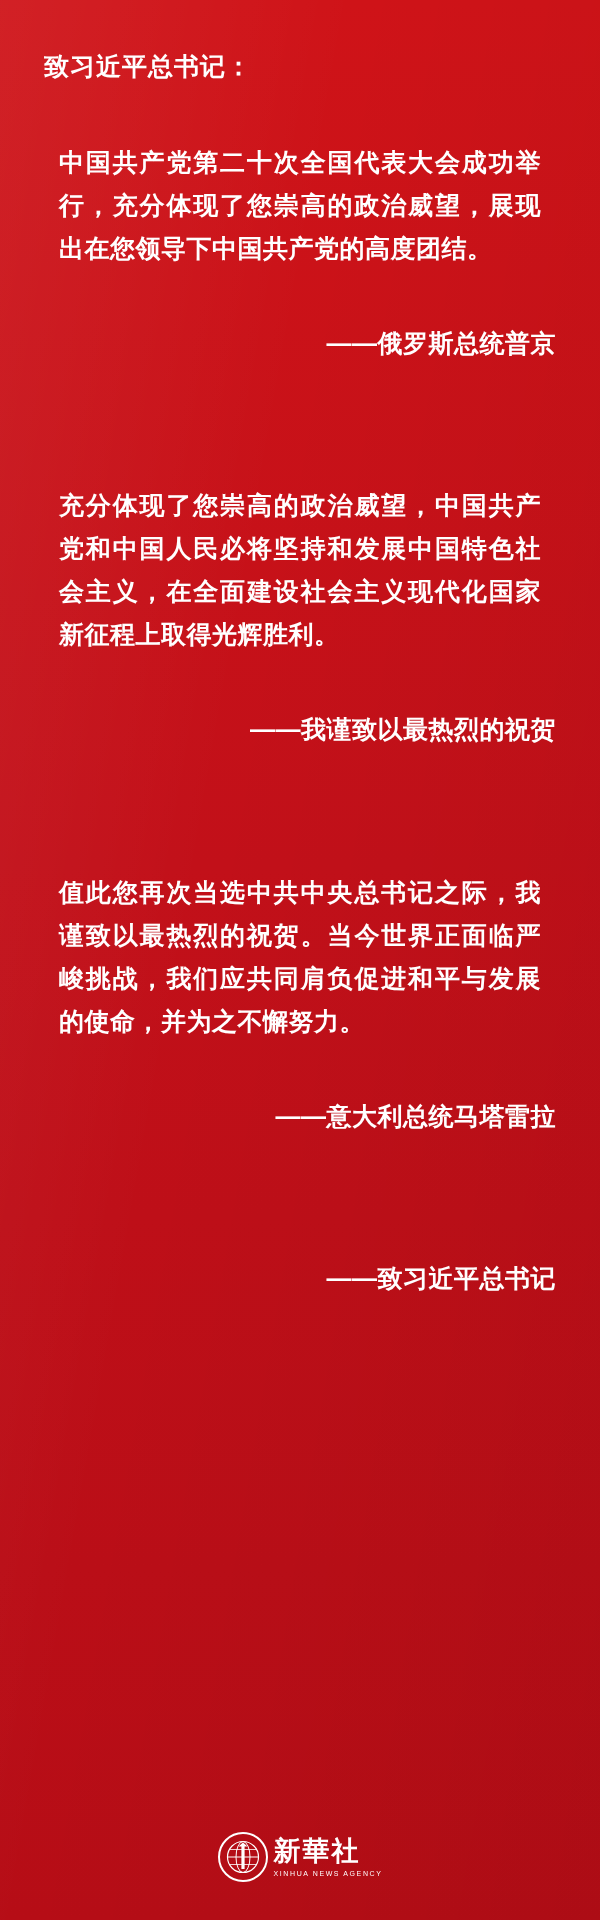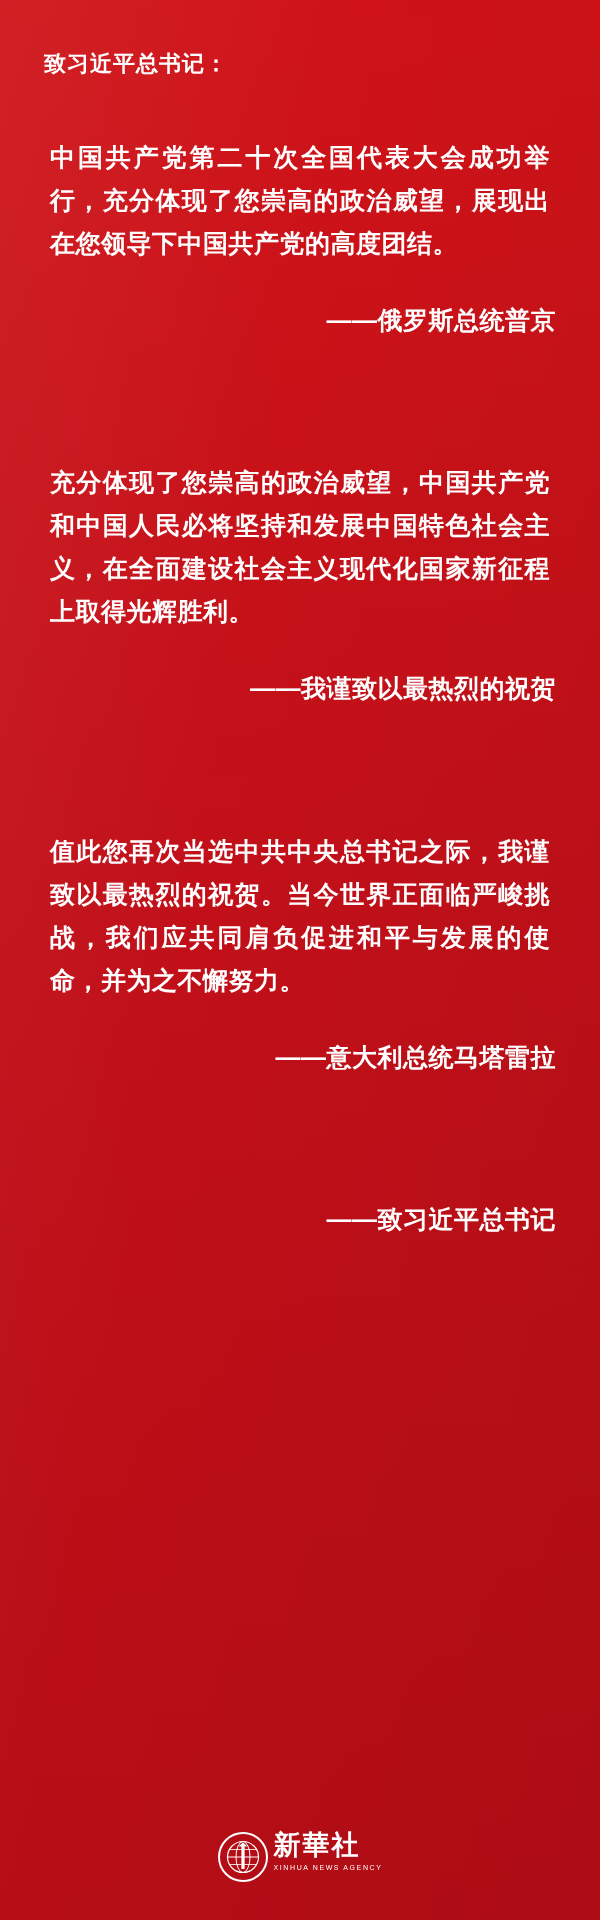--- a/index.html
+++ b/index.html
@@ -29,64 +29,64 @@
     background: linear-gradient(100deg, rgba(255,255,255,0.06) 0%, rgba(255,255,255,0.0) 38%, rgba(0,0,0,0.05) 100%);
     pointer-events: none;
   }
   .content {
     position: relative;
     z-index: 2;
     padding: 46px 44px 0 44px;
   }
   .salutation {
     color: #ffffff;
-    font-size: 22px;
+    font-size: 25px;
     line-height: 1.62;
     letter-spacing: 1px;
     font-weight: 700;
     margin: 0 0 54px 0;
   }
   .quote-block {
     margin-bottom: 120px;
   }
   .quote-block:last-of-type {
     margin-bottom: 0;
   }
   .quote-text {
     color: #ffffff;
     font-size: 25px;
     line-height: 1.72;
     letter-spacing: 0.5px;
     font-weight: 700;
-    margin: 6px;
+    margin: 15px;
     text-align: justify;
     text-justify: inter-ideograph;
   }
   .quote-attrib {
     color: #ffffff;
     font-size: 25px;
     line-height: 1.7;
     letter-spacing: 0.5px;
     font-weight: 700;
     text-align: right;
-    margin-top: 34px;
+    margin-top: 52px;
   }
   .logo-wrap {
     position: absolute;
     left: 0;
     right: 0;
     bottom: 38px;
     display: flex;
     flex-direction: column;
     align-items: center;
     z-index: 3;
   }
   .logo-row {
     display: flex;
-    align-items: flex-start;
+    align-items: center;
     gap: 6px;
   }
   .logo-mark {
     width: 46px;
     height: 46px;
     border-radius: 50%;
     border: 2px solid #ffffff;
     display: flex;
     align-items: center;
     justify-content: center;

